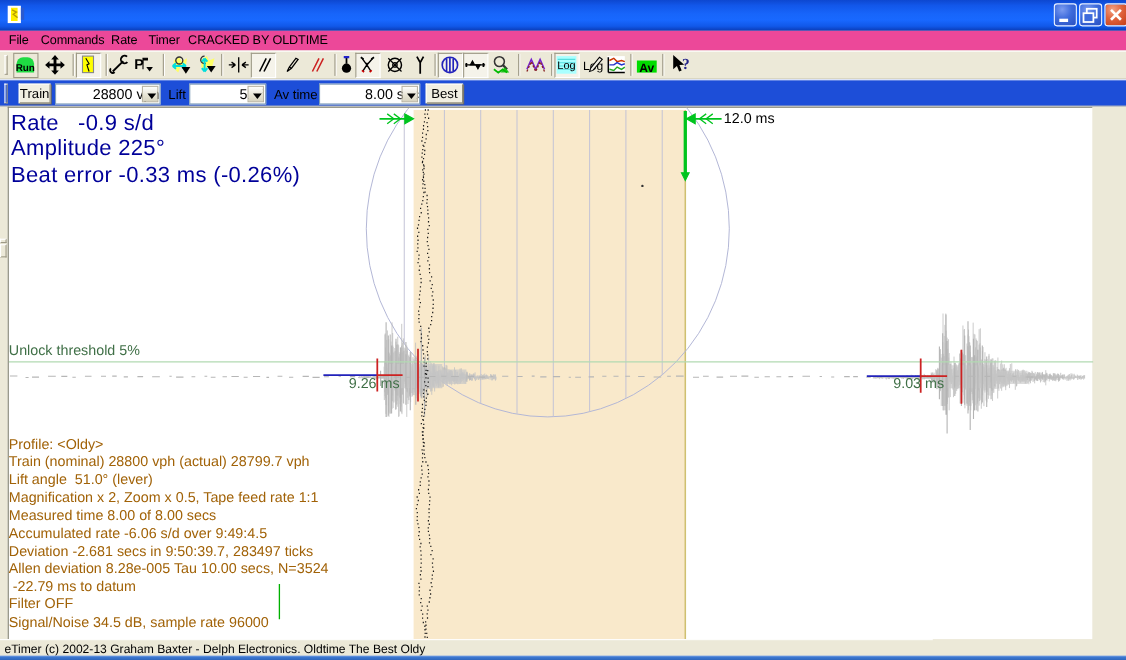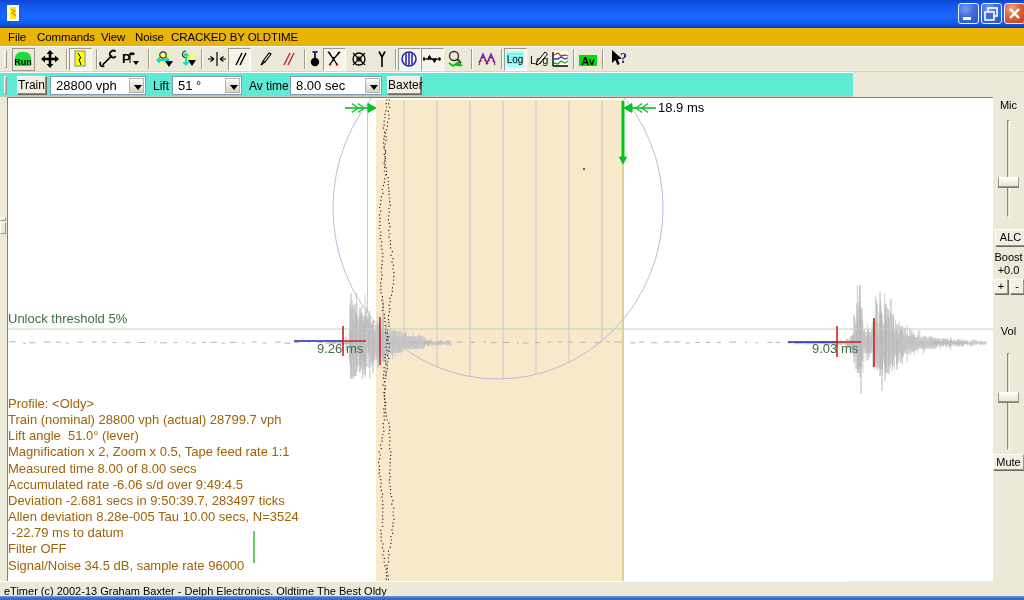--- a/index.html
+++ b/index.html
@@ -6,32 +6,32 @@
 
 #title { position:absolute; left:0; top:0; width:1024px; height:28px;
   background:linear-gradient(180deg,#0d47d0 0%,#1257ea 18%,#1765fa 45%,#1868ff 65%,#1158e9 85%,#0c43c4 96%,#0a3ab0 100%); }
 #title .ico { position:absolute; left:6px; top:5px; width:17px; height:17px; }
 #title .txt { position:absolute; left:26px; top:5px; color:#fff; font-weight:bold; font-size:14px; letter-spacing:-0.75px; text-shadow:1px 1px 1px #1a3a8a; }
 .wbtn { position:absolute; top:3px; width:21px; height:21px; border:1px solid #eef4ff; border-radius:3px; }
 .wbtn.b { background:radial-gradient(circle at 35% 25%,#7b9bf0 0%,#3e6bdc 45%,#2a50c0 100%); }
 .wbtn.r { background:radial-gradient(circle at 35% 25%,#f2a183 0%,#e0633c 45%,#c43c16 100%); }
 .wbtn svg { position:absolute; left:0; top:0; }
 
-#menu { position:absolute; left:0; top:28px; width:1024px; height:18px; background:#eab308; font-size:11.5px; letter-spacing:-0.1px; color:#000; }
+#menu { position:absolute; left:0; top:28px; width:1024px; height:18px; background:#ec4899; font-size:11.5px; letter-spacing:-0.1px; color:#000; }
 #menu span { position:absolute; top:3px; }
 
 #bar1 { position:absolute; left:0; top:46px; width:1024px; height:26px; background:#ece9d8; border-top:1px solid #fff; border-bottom:1px solid #d8d4c0; }
 .tbtn { position:absolute; top:1px; width:23px; height:23px; padding:1px; }
 .tbtn.box { border:1px solid #9e9a87; padding:0; }
 .tbtn.pressed { border:1px solid; border-color:#9e9a87 #fff #fff #9e9a87; background:#f5f3ea; padding:0; }
 .sep { position:absolute; top:2px; width:2px; height:20px; border-left:1px solid #9e9a87; border-right:1px solid #fff; }
 .grip { position:absolute; top:3px; width:3px; height:18px; border:1px solid; border-color:#fff #9e9a87 #9e9a87 #fff; }
-#bar2 { position:absolute; left:0; top:72px; width:853px; height:25px; background:#5eead4; border-top:1px solid #fff; border-bottom:1px solid #cdc9b8; }
+#bar2 { position:absolute; left:0; top:72px; width:1024px; height:25px; background:#1d4ed8; border-top:1px solid #fff; border-bottom:1px solid #cdc9b8; }
 .xbtn { position:absolute; top:3px; height:18px; background:#f1efe2; border:1px solid #8e8a7a; border-top-color:#fffef8; border-left-color:#fffef8; font-size:12px; text-align:center; line-height:16px; color:#000; box-shadow:1px 1px 0 #6c685c; }
-.combo { position:absolute; top:3px; height:19px; background:#fff; border:1px solid #7f9db9; font-size:13px; line-height:17px; color:#000; padding-left:5px; }
+.combo { position:absolute; top:3px; height:19px; background:#fff; border:1px solid #7f9db9; font-size:13px; line-height:17px; color:#000; padding-left:5px;text-align:right; }
 .combo .dd { position:absolute; right:1px; top:1px; bottom:1px; width:15px; background:linear-gradient(180deg,#fdfdfb,#e6e3d3 60%,#d8d4c0); border:1px solid #b8b4a2; }
 .combo .dd:after { content:""; position:absolute; left:3.5px; top:6px; border:4px solid transparent; border-top:5px solid #000; }
 .lbl { position:absolute; top:6px; font-size:12px; color:#000; }
 
 #plotwrap { position:absolute; left:0; top:97px; width:1024px; height:484px; background:#ece9d8; }
 #plot { position:absolute; left:7px; top:0; width:986px; height:484px; background:#fff; border-top:1px solid #828272; border-left:1px solid #828272; }
 #rpanel { position:absolute; left:993px; top:0; width:31px; height:484px; background:#ece9d8; font-size:11px; color:#000; }
 #rpanel .t { position:absolute; width:31px; text-align:center; }
 .vslide { position:absolute; left:14px; width:3px; border:1px solid #888; border-bottom-color:#fff; border-right-color:#fff; background:#dcd9c8; }
 .thumb { position:absolute; left:5px; width:21px; height:10px; background:linear-gradient(180deg,#fdfcf8,#e8e5d4); border:1px solid #9a9585; border-top-color:#fff; box-shadow:0 1px 0 #84806f; }
@@ -67,22 +67,22 @@
       </div>
     <div class="wbtn r" style="left:1004px">
         <svg width="19" height="19">
           <path d="M5 5 L14 14 M14 5 L5 14" stroke="#fff" stroke-width="2.4"></path>
         </svg>
       </div>
   </div>
   <div id="menu">
     <span style="left:8px">File</span>
       <span style="left:37px">Commands</span>
-      <span style="left:101px">View</span>
-      <span style="left:135px">Noise</span>
+      <span style="left:101px">Rate</span>
+      <span style="left:135px">Timer</span>
       <span style="left:171px">CRACKED BY OLDTIME</span>
   </div>
   <div id="bar1">
     <div class="grip" style="left:4px"></div>
 <div class="tbtn box" style="left:12px"><svg width="20" height="20">
           <path d="M2 17 V9 a6 6 0 0 1 6-6 h4 a6 6 0 0 1 6 6 v8 z" fill="#1edb42"></path>
           <text x="10" y="15.5" font-size="9" font-weight="bold" fill="#000" text-anchor="middle" font-family="Liberation Sans">Run</text>
         </svg></div>
 <div class="tbtn" style="left:39px"><svg width="20" height="20">
           <path d="M10 1 l3.5 4 h-2.2 v3.7 h3.7 V6.5 l4 3.5 -4 3.5 v-2.2 h-3.7 v3.7 h2.2 L10 19 l-3.5-4 h2.2 v-3.7 H5 v2.2 L1 10 l4-3.5 v2.2 h3.7 V5 H6.5 z" fill="#000"></path>
@@ -199,21 +199,21 @@
 <div class="sep" style="left:602px"></div>
   </div>
   <div id="bar2">
     <div class="grip" style="left:4px"></div>
     <div class="xbtn" style="left:17px; width:29px">Train</div>
     <div class="combo" style="left:50px; width:96px">28800 vph<span class="dd"></span></div>
     <div class="lbl" style="left:153px">Lift</div>
     <div class="combo" style="left:172px; width:70px">51 °<span class="dd"></span></div>
     <div class="lbl" style="left:249px">Av time</div>
     <div class="combo" style="left:290px; width:92px">8.00 sec<span class="dd"></span></div>
-    <div class="xbtn" style="left:387px; width:34px">Baxter</div>
+    <div class="xbtn" style="left:387px; width:34px">Best</div>
   </div>
   <div id="plotwrap">
     <div style="position:absolute;left:0;top:120px;width:6px;height:4px;border:1px solid;border-color:#fff #9e9a87 #9e9a87 #fff"></div>
     <div style="position:absolute;left:0;top:125px;width:6px;height:12px;border:1px solid;border-color:#fff #9e9a87 #9e9a87 #fff;background:#ece9d8"></div>
     <div id="plot">
       <svg width="986" height="484" viewBox="0 0 986 484">
         <rect x="368" y="2" width="247" height="482" fill="#f9e9cb"></rect>
         <path d="M615 2 V484" stroke="#cfc070" stroke-width="1.4"></path>
         <ellipse cx="490" cy="110" rx="165" ry="171" fill="none" stroke="#b2b6d6" stroke-width="0.9"></ellipse>
         <path d="M359.5 6 V215 M396 2 V250 M429 2 V269 M462 2 V278 M495 2 V281 M528 2 V276 M561 2 V264 M594 2 V243" stroke="#c2c2d6" stroke-width="0.9"></path>
@@ -239,46 +239,35 @@
           <path d="M344 5.5 l6 4.5 -6 4.5 M350 5.5 l6 4.5 -6 4.5" stroke-width="1.2" fill="none"></path>
           <path d="M615 3 V62" stroke-width="3" fill="none"></path>
           <path d="M615 66 l-3.5 -7 h7 z"></path>
           <path d="M622 10 H648" stroke-width="1.6" fill="none"></path>
           <path d="M616 10 l8 -4.5 v9 z"></path>
           <path d="M640 5.5 l-6 4.5 6 4.5 M634 5.5 l-6 4.5 6 4.5" stroke-width="1.2" fill="none"></path>
         </g>
         <path d="M246 433 V465" stroke="#00b000" stroke-width="1.2"></path>
       </svg>
     </div>
-    <div id="rpanel">
-      <div class="t" style="top:2px">Mic</div>
-      <div class="vslide" style="top:23px; height:97px"></div>
-      <div class="thumb" style="top:80px"></div>
-      <div class="pbtn" style="left:2px; top:132px; width:31px; height:17px; line-height:15px">ALC</div>
-      <div class="t" style="top:154px">Boost</div>
-      <div class="t" style="top:167px">+0.0</div>
-      <div class="pbtn" style="left:1px; top:182px; width:14px; height:15px; line-height:13px">+</div>
-      <div class="pbtn" style="left:17px; top:182px; width:14px; height:15px; line-height:13px">-</div>
-      <div class="t" style="top:228px">Vol</div>
-      <div class="vslide" style="top:256px; height:97px"></div>
-      <div class="thumb" style="top:295px"></div>
-      <div class="pbtn" style="left:0px; top:357px; width:31px; height:16px; line-height:14px">Mute</div>
-    </div>
-  </div>
+  </div>
+  <div class="navy">Rate&nbsp;&nbsp; -0.9 s/d
+Amplitude 225°
+Beat error -0.33 ms (-0.26%)</div>
   <div class="info">Profile: &lt;Oldy&gt;
 Train (nominal) 28800 vph (actual) 28799.7 vph
 Lift angle  51.0° (lever)
 Magnification x 2, Zoom x 0.5, Tape feed rate 1:1
 Measured time 8.00 of 8.00 secs
 Accumulated rate -6.06 s/d over 9:49:4.5
 Deviation -2.681 secs in 9:50:39.7, 283497 ticks
 Allen deviation 8.28e-005 Tau 10.00 secs, N=3524
  -22.79 ms to datum
 Filter OFF
 Signal/Noise 34.5 dB, sample rate 96000</div>
   <div class="gtxt" style="left:8px; top:311px">Unlock threshold 5%</div>
   <div class="gtxt" style="left:317px; top:341px">9.26 ms</div>
   <div class="gtxt" style="left:812px; top:341px">9.03 ms</div>
-  <div class="ktxt" style="left:658px; top:100px">18.9 ms</div>
+  <div class="ktxt" style="left:658px; top:100px">12.0 ms</div>
   <div id="status">
       <span>eTimer (c) 2002-13 Graham Baxter - Delph Electronics. Oldtime The Best Oldy</span>
     </div>
   <div id="bluebar"></div>
 </div>
 </body></html>

